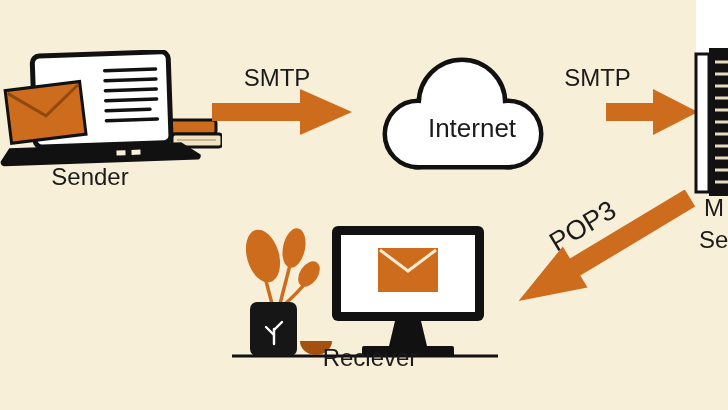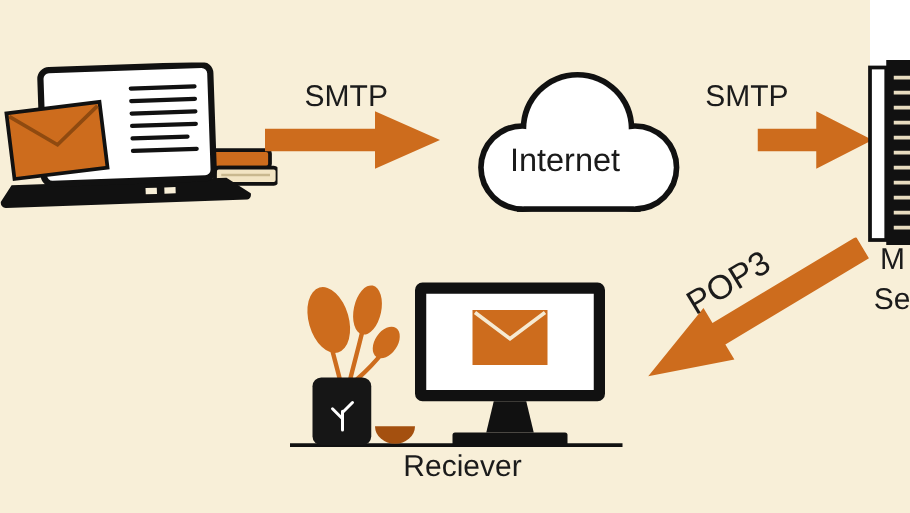--- a/index.html
+++ b/index.html
@@ -55,41 +55,42 @@
         <line x1="106" y1="61" x2="150" y2="61"></line>
         <line x1="106" y1="71" x2="157" y2="71"></line>
       </g>
       <g transform="rotate(-5 45 60)">
         <rect x="8" y="34" width="75" height="53" fill="#cd6c1d" stroke="#111" stroke-width="3"></rect>
         <polyline points="10,37 45.5,64 81,37" fill="none" stroke="#8f4a10" stroke-width="3"></polyline>
       </g>
     </g>
   </svg>
 
+  <div class="label" style="left:25px;top:163px;width:130px;">Sender</div>
 
   <div class="label" style="left:212px;top:64px;width:130px;">SMTP</div>
   <svg class="abs" style="left:212px;top:88px" width="140" height="48" viewBox="0 0 140 48">
     <polygon points="0,15 88,15 88,1 140,24 88,47 88,33 0,33" fill="#cd6c1d"></polygon>
   </svg>
 
   <svg class="abs" style="left:358px;top:46px" width="200" height="138" viewBox="0 0 200 138">
     <g stroke="#111" stroke-width="9" fill="none">
       <circle cx="60" cy="88" r="31"></circle>
       <circle cx="104" cy="57" r="41"></circle>
       <circle cx="150" cy="88" r="31"></circle>
       <rect x="60" y="82" width="90" height="37"></rect>
     </g>
     <g fill="#ffffff">
       <circle cx="60" cy="88" r="31"></circle>
       <circle cx="104" cy="57" r="41"></circle>
       <circle cx="150" cy="88" r="31"></circle>
       <rect x="60" y="82" width="90" height="37"></rect>
     </g>
   </svg>
-  <div class="label" style="left:372px;top:113px;width:160px;font-size:26px;">Internet</div>
+  <div class="label" style="left:392px;top:113px;width:160px;font-size:26px;">Internet</div>
 
   <div class="label" style="left:545px;top:64px;width:105px;">SMTP</div>
   <svg class="abs" style="left:606px;top:88px" width="92" height="48" viewBox="0 0 92 48">
     <polygon points="0,15 47,15 47,1 92,24 47,47 47,33 0,33" fill="#cd6c1d"></polygon>
   </svg>
 
   <div class="white-corner" style="left:696px;top:0;width:32px;height:58px;"></div>
   <svg class="abs" style="left:694px;top:48px" width="60" height="150" viewBox="0 0 60 150">
     <rect x="2" y="6" width="13" height="138" fill="#ffffff" stroke="#111" stroke-width="3"></rect>
     <rect x="15" y="0" width="45" height="148" fill="#111"></rect>
@@ -146,15 +147,15 @@
       <rect x="113" y="23" width="134" height="77" fill="#ffffff"></rect>
       <g>
         <rect x="150" y="36" width="60" height="44" fill="#cd6c1d"></rect>
         <polyline points="152,38 180,59 208,38" fill="none" stroke="#f6ead2" stroke-width="3"></polyline>
       </g>
       <polygon points="167,109 193,109 199,134 161,134" fill="#111"></polygon>
       <rect x="134" y="134" width="92" height="11" rx="2" fill="#111"></rect>
     </g>
   </svg>
 
-  <div class="label" style="left:295px;top:360px;width:150px;text-align:center;">Reciever</div>
+  <div class="label" style="left:295px;top:344px;width:150px;text-align:center;">Reciever</div>
 
 </div>
 
 </body></html>

